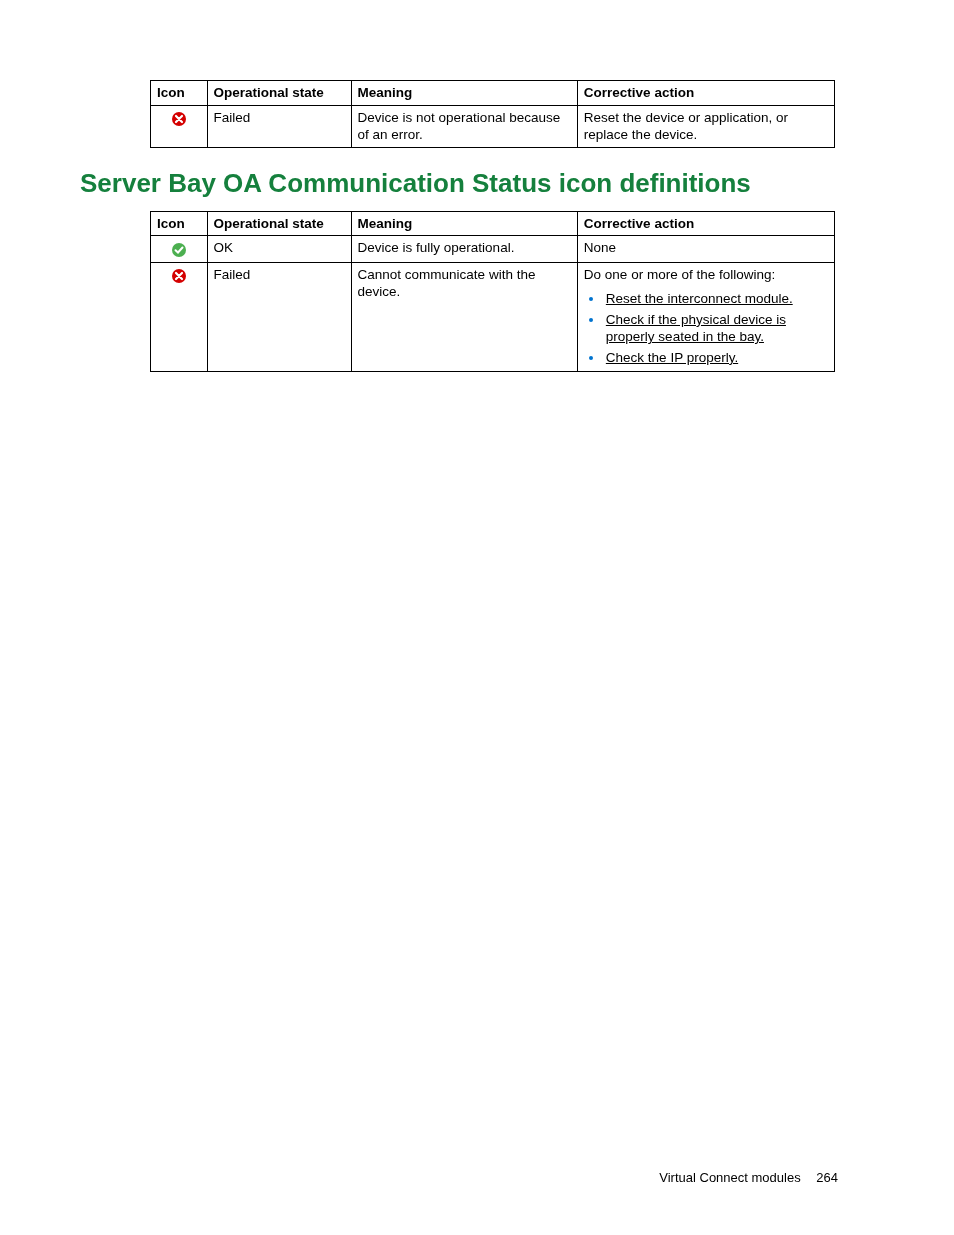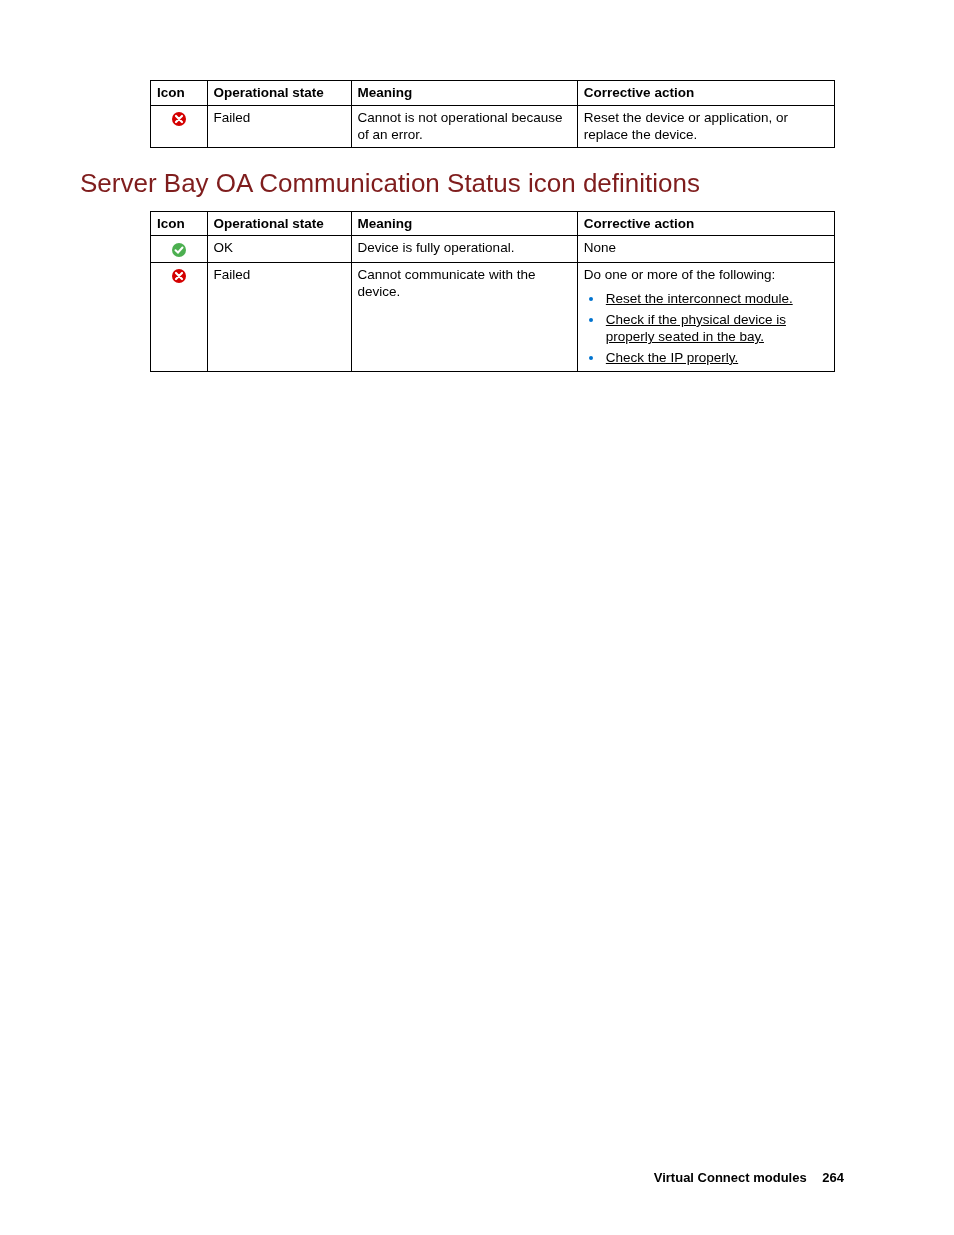--- a/index.html
+++ b/index.html
@@ -32,44 +32,43 @@
     line-height: 1.3;
   }
   th { font-weight: bold; }
   .col-icon { width: 55px; }
   .col-state { width: 140px; }
   .col-meaning { width: 220px; }
   .col-action { width: 250px; }
   .icon-cell { text-align: center; padding-top:4px; padding-bottom:4px; }
   h2.section-title {
     font-size: 26px;
-    font-weight: normal;
-    color: #7f1d1d;
+    font-weight: bold;
+    color: #15803d;
     margin: 18px 0 12px 0;
     font-family: Arial, Helvetica, sans-serif;
   }
   ul.action-list {
     margin: 6px 0 0 0;
     padding-left: 20px;
     text-decoration: underline;
   }
   ul.action-list li {
     margin: 0 0 2px 0;
     padding-left: 2px;
   }
   ul.action-list li::marker {
     color: #0073cf;
     font-size: 14px;
   }
   .footer {
     position: absolute;
     bottom: 50px;
-    right: 110px;
+    right: 116px;
     font-size: 13px;
-    font-weight: bold;
   }
   .footer .pnum { margin-left: 12px; }
   svg.status-icon { width:16px; height:16px; display:inline-block; vertical-align:middle; }
 </style>
 </head>
 <body>
 <div class="page">
 
 <table>
   <thead>
@@ -82,21 +81,21 @@
   </thead>
   <tbody>
     <tr>
       <td class="icon-cell">
         <svg class="status-icon" viewBox="0 0 16 16">
           <circle cx="8" cy="8" r="7" fill="#d40000"></circle>
           <path d="M5 5 L11 11 M11 5 L5 11" stroke="#fff" stroke-width="2.2" stroke-linecap="round" fill="none"></path>
         </svg>
       </td>
       <td>Failed</td>
-      <td>Cannot is not operational because of an error.</td>
+      <td>Device is not operational because of an error.</td>
       <td>Reset the device or application, or replace the device.</td>
     </tr>
   </tbody>
 </table>
 
 <h2 class="section-title">Server Bay OA Communication Status icon definitions</h2>
 
 <table>
   <thead>
     <tr>

